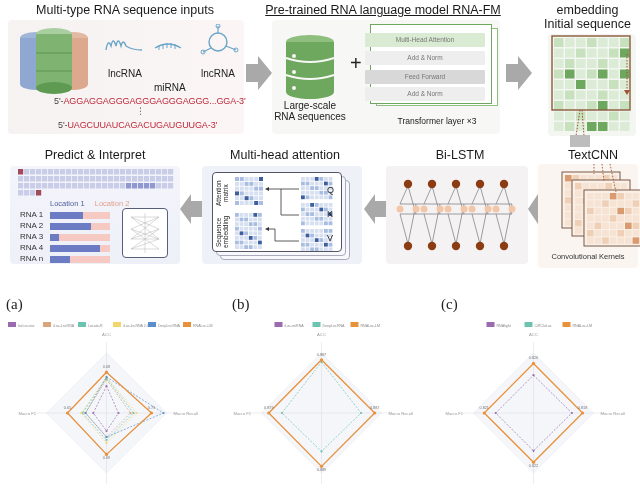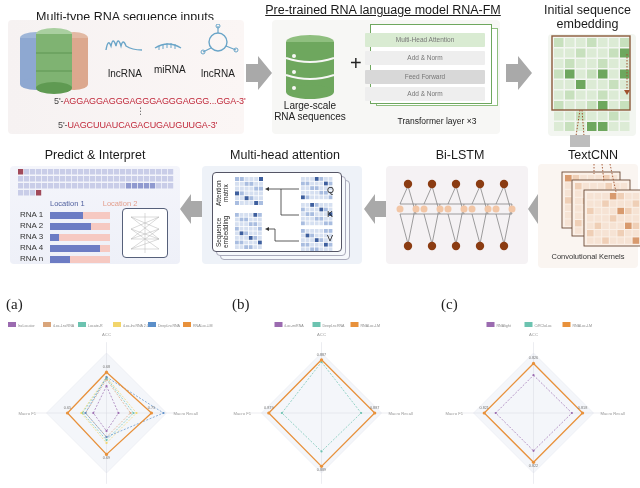--- a/index.html
+++ b/index.html
@@ -16,25 +16,25 @@
   .panel-label { font-family: "Liberation Serif", serif; font-size: 15px; color: #222; }
   .barrow { display: flex; align-items: flex-end; height: 11px; }
   .barrow .nm { width: 30px; font-size: 8px; color: #333; }
   .barrow .track { width: 60px; height: 7px; background: #f6c9c2; position: relative; }
   .barrow .fill { position: absolute; left: 0; top: 0; height: 7px; background: #6c7cc4; }
   svg text { font-family: "Liberation Sans", sans-serif; }
 </style>
 </head>
 <body>
 
-<div class="abs title" style="left:10px; top:10px; width:230px;">Multi-type RNA sequence inputs</div>
+<div class="abs title" style="left:10px; top:3px; width:230px;">Multi-type RNA sequence inputs</div>
 <div class="abs title" style="left:248px; top:3px; width:270px;text-decoration:underline;">Pre-trained RNA language model RNA-FM</div>
 <div class="abs title" style="left:535px; top:3px; width:105px; line-height:14px;">
+  <div>embedding</div>
   <div>Initial sequence</div>
-  <div>embedding</div>
 </div>
 
 <div class="panel" style="left:8px; top:20px; width:236px; height:114px; background:linear-gradient(90deg,#f6f2f2,#fbf6f5);">
   <svg class="abs" style="left:6px; top:6px;" width="80" height="68">
     <ellipse cx="22" cy="12" rx="16" ry="6" fill="#9fb6d8"></ellipse>
     <rect x="6" y="12" width="32" height="46" fill="#8ea8d1"></rect>
     <ellipse cx="22" cy="58" rx="16" ry="6" fill="#8ea8d1"></ellipse>
     <ellipse cx="60" cy="12" rx="14" ry="6" fill="#e2b9a3"></ellipse>
     <rect x="46" y="12" width="28" height="46" fill="#dca88e"></rect>
     <ellipse cx="60" cy="58" rx="14" ry="6" fill="#dca88e"></ellipse>
@@ -52,21 +52,21 @@
     <path d="M6 8 L6 12 M10 6 L10 11 M14 5 L14 10 M18 5 L18 10 M22 6 L22 11" stroke="#6aa5c8" stroke-width="1"></path>
   </svg>
   <svg class="abs" style="left:190px; top:4px;" width="42" height="32">
     <circle cx="20" cy="18" r="9" fill="none" stroke="#6aa5c8" stroke-width="1.4"></circle>
     <path d="M20 9 L20 2 M28 22 L38 26 M13 24 L5 28" stroke="#6aa5c8" stroke-width="1.2"></path>
     <circle cx="20" cy="2" r="2" fill="none" stroke="#6aa5c8"></circle>
     <circle cx="38" cy="26" r="2" fill="none" stroke="#6aa5c8"></circle>
     <circle cx="5" cy="28" r="2" fill="none" stroke="#6aa5c8"></circle>
   </svg>
   <div class="abs rnalab" style="left:100px; top:48px;">lncRNA</div>
-  <div class="abs rnalab" style="left:146px; top:44px;">miRNA</div>
+  <div class="abs rnalab" style="left:146px; top:62px;">miRNA</div>
   <div class="abs rnalab" style="left:193px; top:48px;">lncRNA</div>
 
   <div class="abs seq" style="left:46px; top:76px;"><span class="p">5'-</span><span>AGGAGGAGGGAGGGAGGGAGGG...GGA</span><span>-3'</span></div>
   <div class="abs" style="left:128px; top:86px; font-size:9px; color:#444;">⋮</div>
   <div class="abs seq" style="left:50px; top:100px;"><span class="p">5'-</span><span>UAGCUUAUCAGACUGAUGUUGA</span><span>-3'</span></div>
 </div>
 
 <svg class="arrow" style="left:246px; top:56px;" width="26" height="34">
   <polygon points="0,8 12,8 12,0 26,17 12,34 12,26 0,26" fill="#a9a9a9"></polygon>
 </svg>
@@ -261,21 +261,21 @@
       <rect x="138" y="14" width="5.2" height="5.5" fill="#c9cde8"></rect>
       <rect x="144" y="14" width="5.2" height="5.5" fill="#c9cde8"></rect>
       <rect x="150" y="14" width="5.2" height="5.5" fill="#c9cde8"></rect>
       <rect x="0" y="21" width="5.2" height="5.5" fill="#c9cde8"></rect>
       <rect x="6" y="21" width="5.2" height="5.5" fill="#c9cde8"></rect>
       <rect x="12" y="21" width="5.2" height="5.5" fill="#c9cde8"></rect>
       <rect x="18" y="21" width="5.2" height="5.5" fill="#a14a5a"></rect>
     </svg>
   <div class="abs" style="left:40px; top:33px; font-size:7.5px;">
     <span style="color:#4f5f9e;">Location 1</span>
-    <span style="color:#e39e8c; margin-left:16px;">Location 2</span>
+    <span style="color:#e39e8c; margin-left:8px;">Location 2</span>
     </div>
   <div class="abs" style="left:10px; top:42px;" id="barlist">
       <div class="barrow">
         <div class="nm">RNA 1</div>
         <div class="track">
           <div class="fill" style="width: 55%;"></div>
         </div>
       </div>
       <div class="barrow">
         <div class="nm">RNA 2</div>

